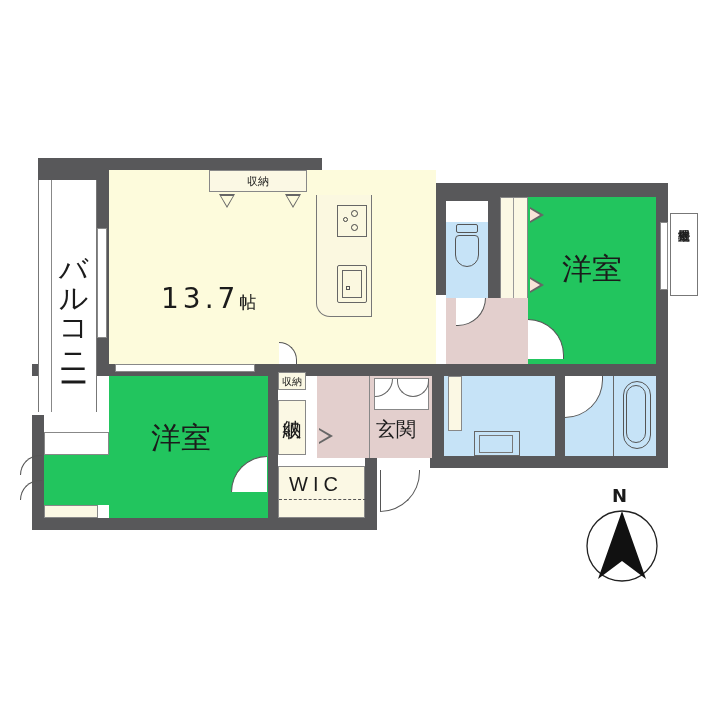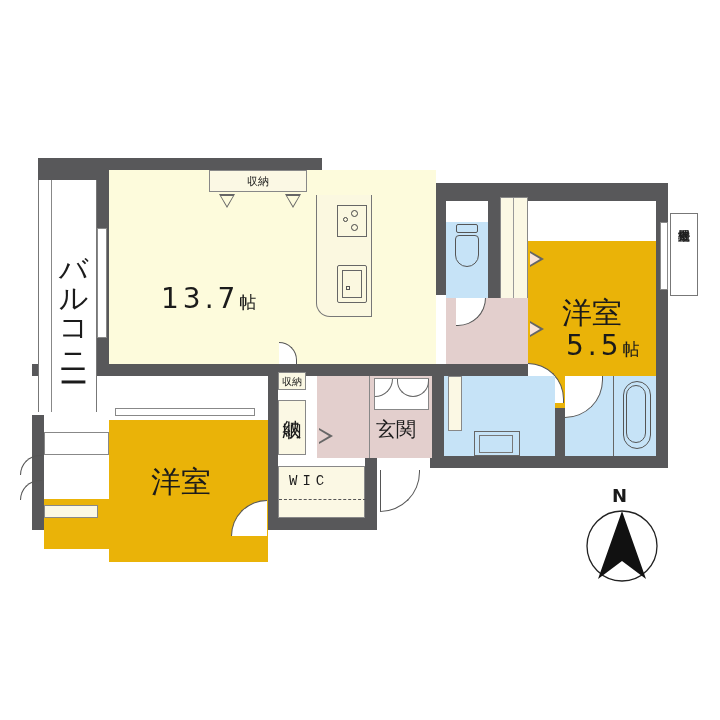--- a/index.html
+++ b/index.html
@@ -2,21 +2,21 @@
 <html><head>
 <meta charset="utf-8">
 <style>
   html, body { margin:0; padding:0; background:#ffffff; }
   body { width:720px; height:720px; position:relative; overflow:hidden;
          font-family:"DejaVu Sans","Liberation Sans",sans-serif; }
   .abs { position:absolute; box-sizing:border-box; }
   .wall { background:#58585a; }
   .room { position:absolute; box-sizing:border-box; }
   .ldk { background:#fdfbdc; }
-  .pink { background:#eab308;margin-top:44px; }
+  .pink { background:#22c55e; }
   .mauve { background:#e3cfcd; }
   .blue { background:#c6e3f7; }
   .cream { background:#fbf8e4; }
   .white { background:#ffffff; }
   .label { position:absolute; color:#1b1b1b; text-align:center; white-space:nowrap; }
   .big { font-size:30px; letter-spacing:6px; }
   .mid { font-size:30px; }
   .area-num { font-size:28px; letter-spacing:4px; }
   .tsubo { font-size:17px; letter-spacing:0; }
   .small { font-size:11px; }
@@ -93,23 +93,20 @@
   <div class="door" style="left:10px;top:0;width:30px;height:28px;border-top:none;border-left:none;border-radius:0 0 28px 0;"></div>
 </div>
 
 <div class="room pink" style="left:528px;top:197px;width:128px;height:167px;">
   <div class="tri" style="left:2px;top:10px;border-top:8px solid transparent;border-bottom:8px solid transparent;border-left:14px solid #666;"></div>
   <div class="tri" style="left:2px;top:12px;border-top:6px solid transparent;border-bottom:6px solid transparent;border-left:10px solid #f9e3d9;"></div>
   <div class="tri" style="left:2px;top:80px;border-top:8px solid transparent;border-bottom:8px solid transparent;border-left:14px solid #666;"></div>
   <div class="tri" style="left:2px;top:82px;border-top:6px solid transparent;border-bottom:6px solid transparent;border-left:10px solid #f9e3d9;"></div>
   <div class="door" style="left:0;top:122px;width:36px;height:40px;border-left:none;border-bottom:none;border-radius:0 36px 0 0;"></div>
   <div class="label mid" style="left:34px;top:52px;">洋室</div>
-  <div class="label" style="left:38px;top:88px;">
-    <span class="area-num">5.5</span><span class="tsubo">帖</span>
-  </div>
 </div>
 
 <div class="abs" style="left:660px;top:222px;width:8px;height:68px;background:#fff;border:1px solid #888;"></div>
 
 <div class="abs white" style="left:670px;top:213px;width:28px;height:83px;border:1px solid #777;">
   <div class="label vert" style="left:6px;top:6px;font-size:12px;line-height:14px;">室外機置場</div>
 </div>
 
 <div class="room pink" style="left:109px;top:376px;width:159px;height:142px;">
   <div class="abs" style="left:6px;top:-12px;width:140px;height:8px;background:#fff;border:1px solid #888;"></div>
@@ -142,21 +139,21 @@
     <div class="abs" style="left:22px;top:0;width:16px;height:18px;border:1px solid #666;border-top:none;border-right:none;border-radius:0 0 0 18px;"></div>
     <div class="abs" style="left:38px;top:0;width:16px;height:18px;border:1px solid #666;border-top:none;border-left:none;border-radius:0 0 18px 0;"></div>
   </div>
   <div class="label" style="left:6px;top:40px;font-size:20px;">玄関</div>
 </div>
 
 <div class="door" style="left:380px;top:470px;width:40px;height:42px;border-left:1px solid #555;border-top:none;border-bottom:1px solid #555;border-radius:0 0 40px 0;"></div>
 
 <div class="room cream" style="left:278px;top:466px;width:87px;height:52px;border:1px solid #888;">
   <div class="abs" style="left:0;top:32px;width:87px;border-top:1px dashed #555;"></div>
-  <div class="label" style="left:10px;top:6px;font-size:14px;letter-spacing:5px;font-family:Liberation Mono, monospace;">WIC</div>
+  <div class="label" style="left:10px;top:6px;font-size:20px;letter-spacing:5px;font-family:Liberation Sans, sans-serif;">WIC</div>
 </div>
 
 <div class="room blue" style="left:444px;top:376px;width:111px;height:80px;">
   <div class="abs cream" style="left:4px;top:0;width:14px;height:55px;border:1px solid #888;"></div>
   <div class="abs" style="left:30px;top:55px;width:46px;height:25px;border:1.5px solid #666;background:#c6e3f7;">
     <div class="abs" style="left:4px;top:3px;width:34px;height:18px;border:1px solid #777;"></div>
   </div>
 </div>
 
 <div class="room blue" style="left:565px;top:376px;width:91px;height:80px;">

